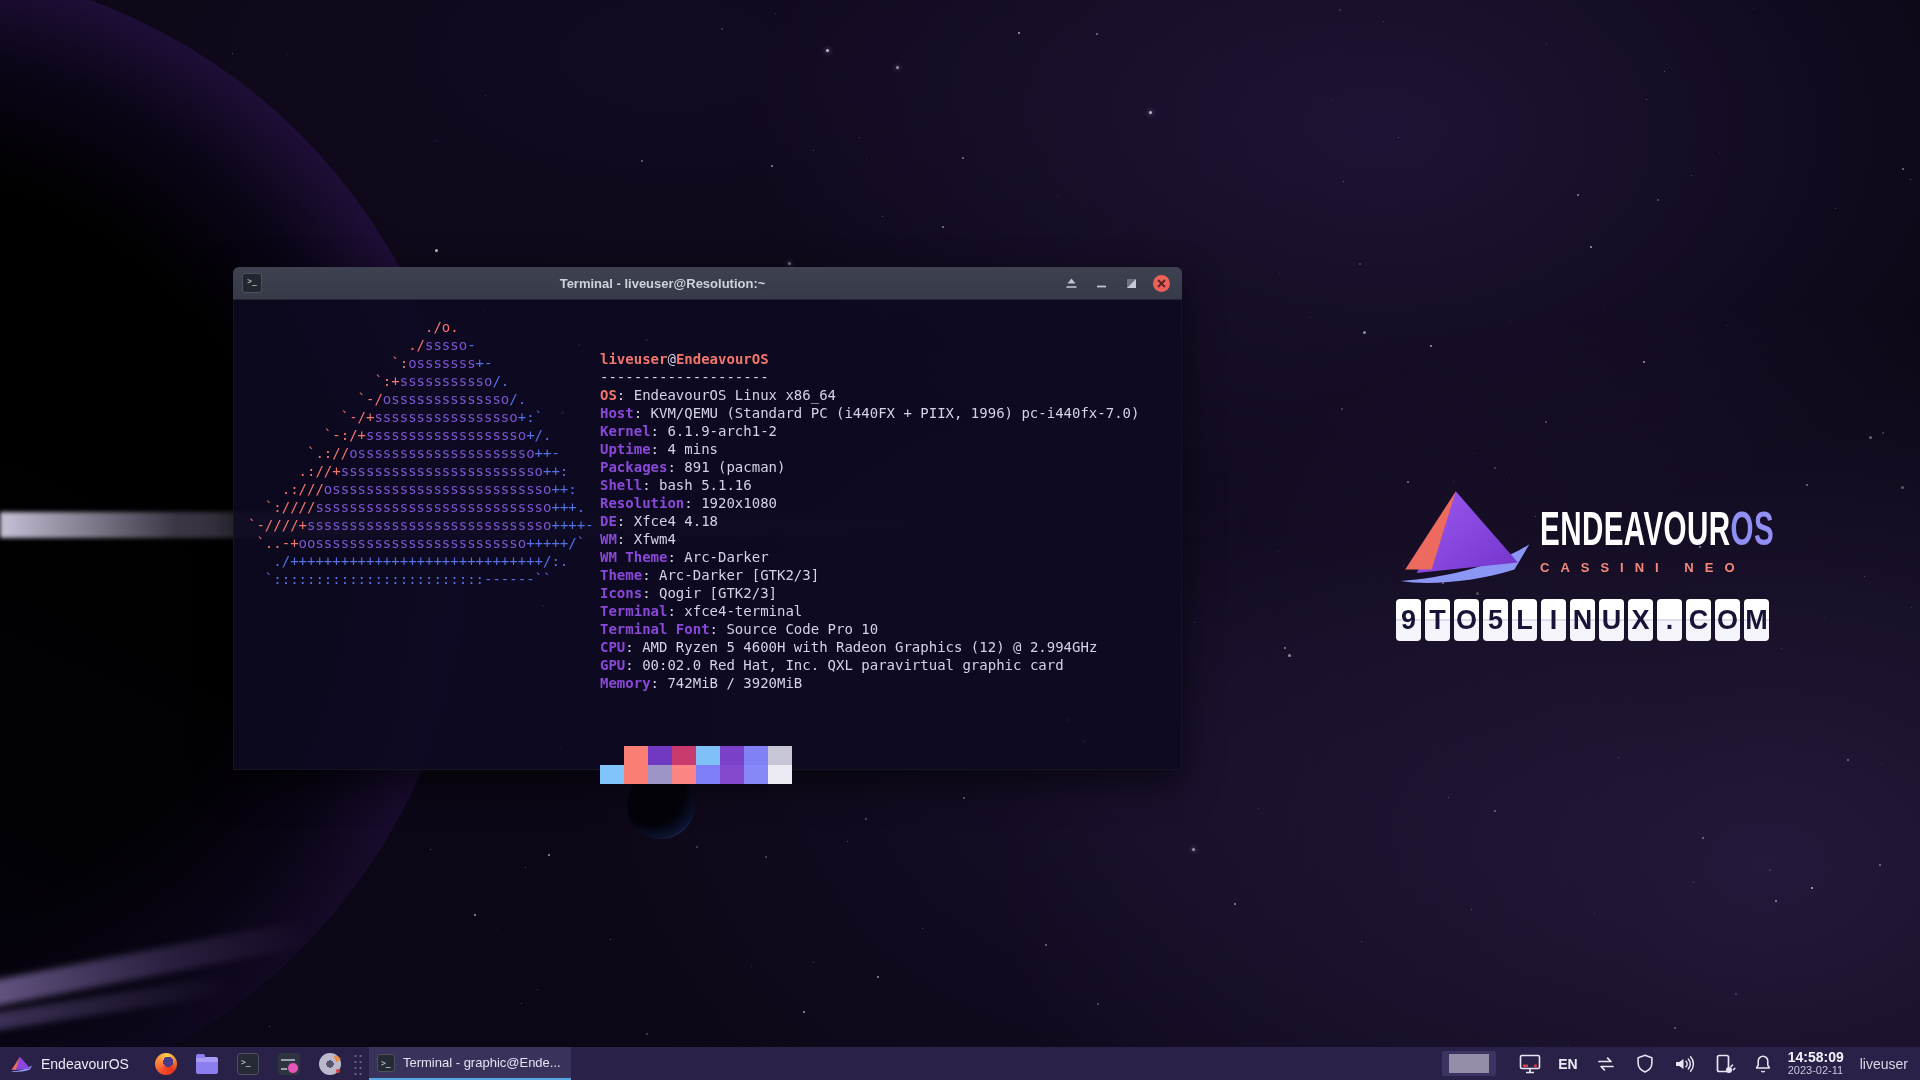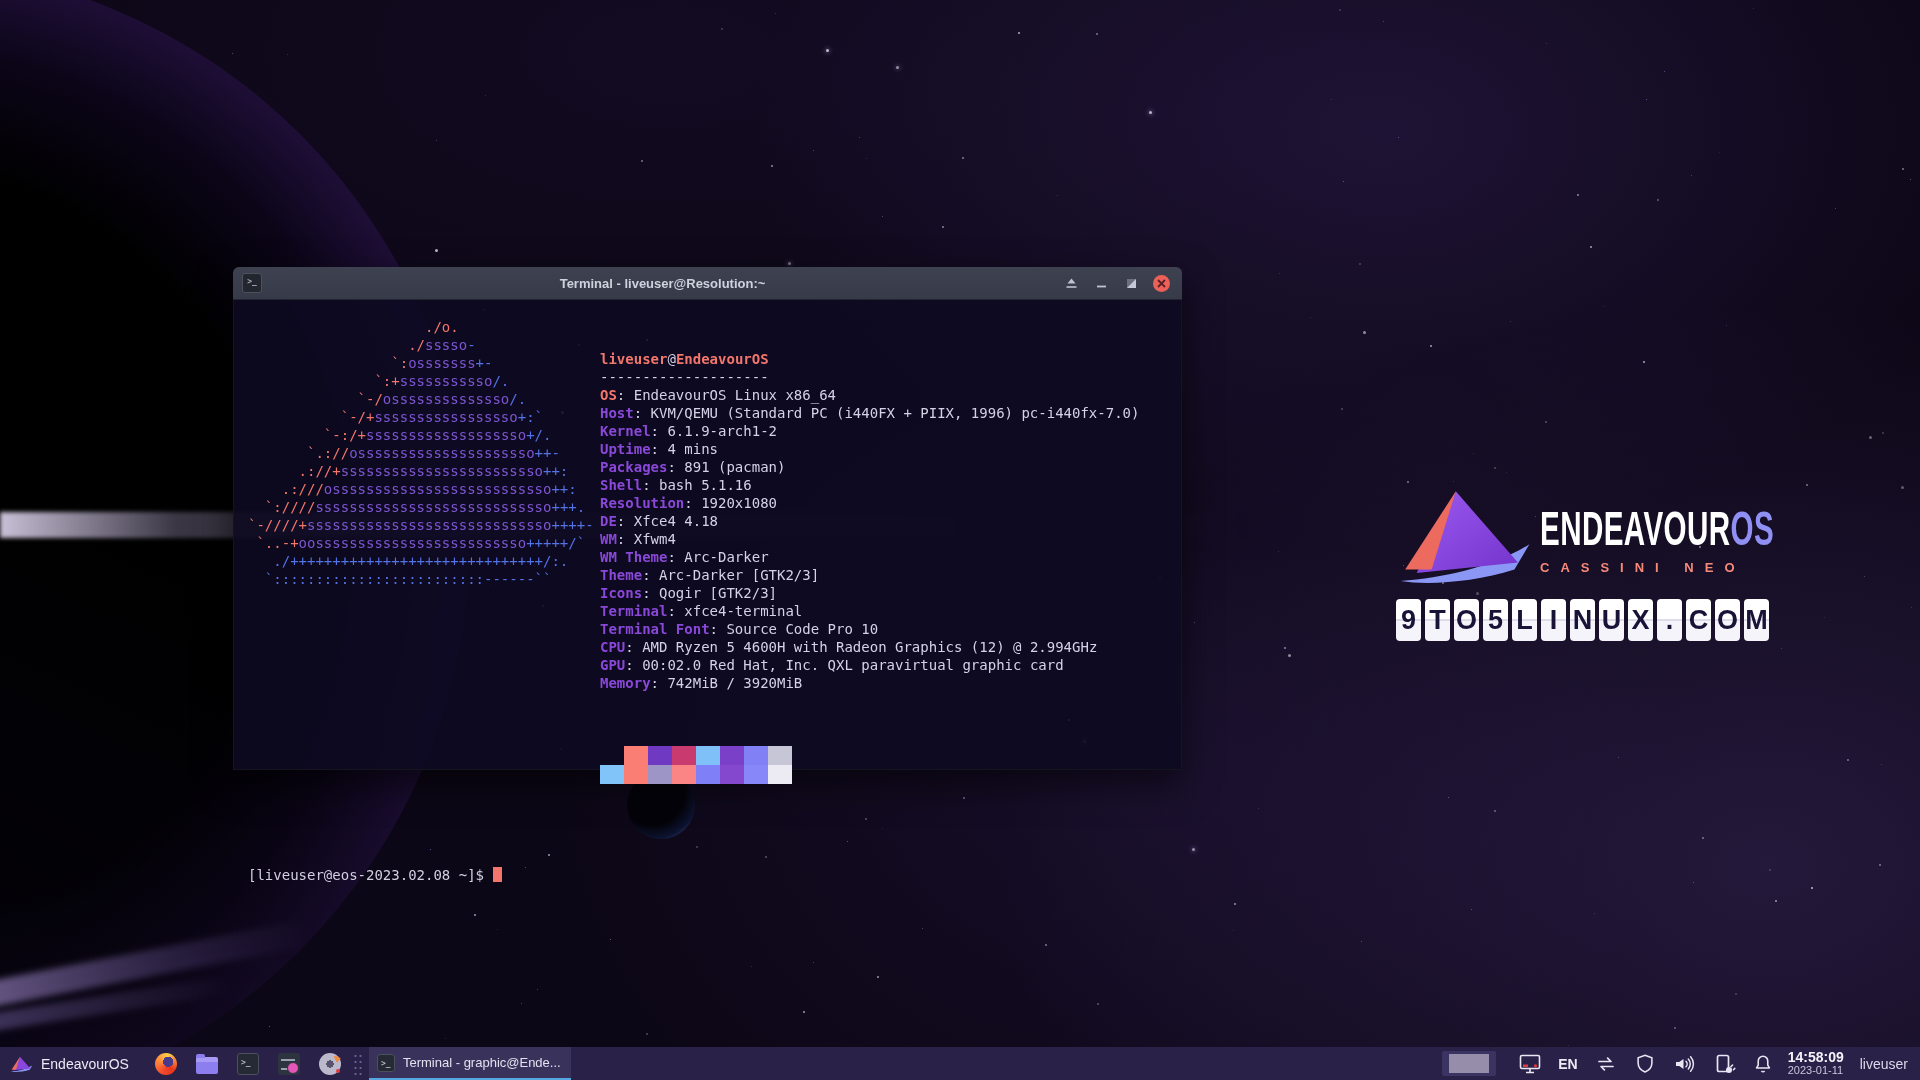--- a/index.html
+++ b/index.html
@@ -374,21 +374,20 @@
       </div>
     </div>
     <div class="term-body">
       <div class="neofetch">
         <div class="ascii" id="ascii"><div class="ascii-line"><span class="a1">                     ./o.</span></div><div class="ascii-line"><span class="a1">                   ./</span><span class="a2">sssso</span><span class="a3">-</span></div><div class="ascii-line"><span class="a1">                 `:</span><span class="a2">osssssss</span><span class="a3">+-</span></div><div class="ascii-line"><span class="a1">               `:+</span><span class="a2">sssssssssso</span><span class="a3">/.</span></div><div class="ascii-line"><span class="a1">             `-/</span><span class="a2">ossssssssssssso</span><span class="a3">/.</span></div><div class="ascii-line"><span class="a1">           `-/+</span><span class="a2">sssssssssssssssso</span><span class="a3">+:`</span></div><div class="ascii-line"><span class="a1">         `-:/+</span><span class="a2">sssssssssssssssssso</span><span class="a3">+/.</span></div><div class="ascii-line"><span class="a1">       `.://</span><span class="a2">osssssssssssssssssssso</span><span class="a3">++-</span></div><div class="ascii-line"><span class="a1">      .://+</span><span class="a2">ssssssssssssssssssssssso</span><span class="a3">++:</span></div><div class="ascii-line"><span class="a1">    .:///</span><span class="a2">ossssssssssssssssssssssssso</span><span class="a3">++:</span></div><div class="ascii-line"><span class="a1">  `:////</span><span class="a2">ssssssssssssssssssssssssssso</span><span class="a3">+++.</span></div><div class="ascii-line"><span class="a1">`-////+</span><span class="a2">sssssssssssssssssssssssssssso</span><span class="a3">++++-</span></div><div class="ascii-line"><span class="a1"> `..-+</span><span class="a2">oosssssssssssssssssssssssso</span><span class="a3">+++++/`</span></div><div class="ascii-line"><span class="a3">   ./++++++++++++++++++++++++++++++/:.</span></div><div class="ascii-line"><span class="a3">  `:::::::::::::::::::::::::------``</span></div></div>
         <div class="info">
           <div id="infolines"><div class="info-line"><span class="c1">liveuser</span><span class="fgc">@</span><span class="c1">EndeavourOS</span></div><div class="info-line fgc">--------------------</div><div class="info-line"><span class="c1">OS</span><span class="fgc">: EndeavourOS Linux x86_64</span></div><div class="info-line"><span class="c2">Host</span><span class="fgc">: KVM/QEMU (Standard PC (i440FX + PIIX, 1996) pc-i440fx-7.0)</span></div><div class="info-line"><span class="c2">Kernel</span><span class="fgc">: 6.1.9-arch1-2</span></div><div class="info-line"><span class="c2">Uptime</span><span class="fgc">: 4 mins</span></div><div class="info-line"><span class="c2">Packages</span><span class="fgc">: 891 (pacman)</span></div><div class="info-line"><span class="c2">Shell</span><span class="fgc">: bash 5.1.16</span></div><div class="info-line"><span class="c2">Resolution</span><span class="fgc">: 1920x1080</span></div><div class="info-line"><span class="c2">DE</span><span class="fgc">: Xfce4 4.18</span></div><div class="info-line"><span class="c2">WM</span><span class="fgc">: Xfwm4</span></div><div class="info-line"><span class="c2">WM Theme</span><span class="fgc">: Arc-Darker</span></div><div class="info-line"><span class="c2">Theme</span><span class="fgc">: Arc-Darker [GTK2/3]</span></div><div class="info-line"><span class="c2">Icons</span><span class="fgc">: Qogir [GTK2/3]</span></div><div class="info-line"><span class="c2">Terminal</span><span class="fgc">: xfce4-terminal</span></div><div class="info-line"><span class="c2">Terminal Font</span><span class="fgc">: Source Code Pro 10</span></div><div class="info-line"><span class="c2">CPU</span><span class="fgc">: AMD Ryzen 5 4600H with Radeon Graphics (12) @ 2.994GHz</span></div><div class="info-line"><span class="c2">GPU</span><span class="fgc">: 00:02.0 Red Hat, Inc. QXL paravirtual graphic card</span></div><div class="info-line"><span class="c2">Memory</span><span class="fgc">: 742MiB / 3920MiB</span></div></div>
           <div class="palette" id="palette"><div class="prow"><div class="pblock" style="background: transparent;"></div><div class="pblock" style="background: rgb(251, 126, 116);"></div><div class="pblock" style="background: rgb(112, 57, 194);"></div><div class="pblock" style="background: rgb(201, 58, 110);"></div><div class="pblock" style="background: rgb(127, 192, 248);"></div><div class="pblock" style="background: rgb(122, 65, 200);"></div><div class="pblock" style="background: rgb(129, 129, 245);"></div><div class="pblock" style="background: rgb(199, 198, 214);"></div></div><div class="prow"><div class="pblock" style="background: rgb(129, 196, 250);"></div><div class="pblock" style="background: rgb(251, 126, 116);"></div><div class="pblock" style="background: rgb(156, 149, 198);"></div><div class="pblock" style="background: rgb(251, 132, 132);"></div><div class="pblock" style="background: rgb(127, 127, 248);"></div><div class="pblock" style="background: rgb(132, 72, 207);"></div><div class="pblock" style="background: rgb(135, 135, 250);"></div><div class="pblock" style="background: rgb(236, 235, 244);"></div></div></div>
         </div>
       </div>
-      <div class="prompt-line"><span>[liveuser@eos-2023.02.08 ~]$ </span><span class="cursor"></span></div>
     </div>
   </div>
 
   <div class="taskbar">
     <div class="menu-btn">
       <svg width="23" height="20" viewBox="0 0 120 88">
         <path d="M4 84 C 42 81 84 72 116 52 L 103 74 C 68 85 28 88 4 84 Z" fill="#8b97f4"></path>
         <path d="M52 6 L 106 68 L 18 77 Z" fill="#8a46dd"></path>
         <path d="M8 74 L 52 6 L 31 74 Z" fill="#ec6a5e"></path>
       </svg>
@@ -433,18 +432,18 @@
         <circle cx="17" cy="18" r="3" fill="#e9e6f4"></circle>
         <path d="M19 14.6l1.6-1.6M21.4 17.8l1.4-1.4" stroke="#e9e6f4" stroke-width="1.5" stroke-linecap="round"></path>
       </svg>
       <svg width="22" height="24" viewBox="0 0 24 24">
         <path d="M12 3.5a5.2 5.2 0 0 1 5.2 5.2v4.4l1.8 3.2H5l1.8-3.2V8.7A5.2 5.2 0 0 1 12 3.5z" fill="none" stroke="#e9e6f4" stroke-width="1.7" stroke-linejoin="round"></path>
         <path d="M10.3 19.5a1.9 1.9 0 0 0 3.4 0" fill="none" stroke="#e9e6f4" stroke-width="1.5"></path>
       </svg>
     </div>
     <div class="clockblk">
       <div class="clock-time">14:58:09</div>
-      <div class="clock-date">2023-01-11</div>
+      <div class="clock-date">2023-02-11</div>
     </div>
     <div class="whoami">liveuser</div>
   </div>
 
 </div>
 
 </body></html>

